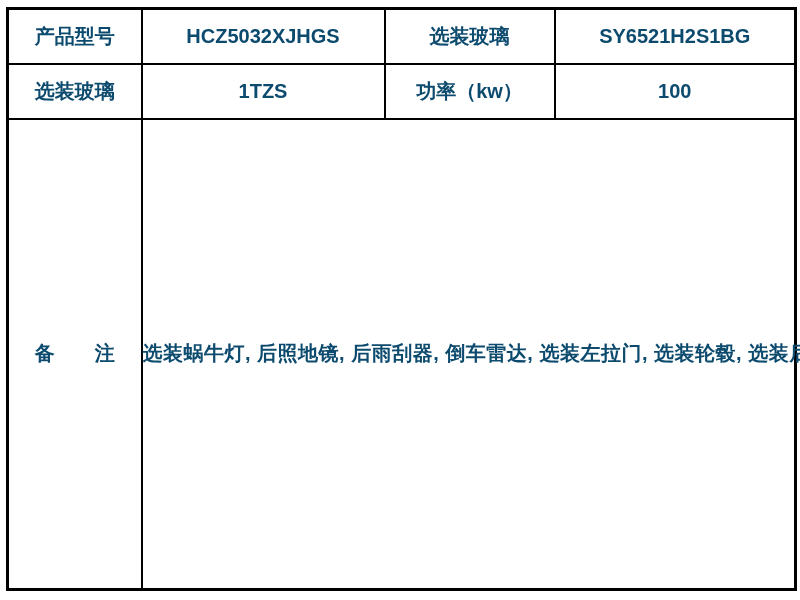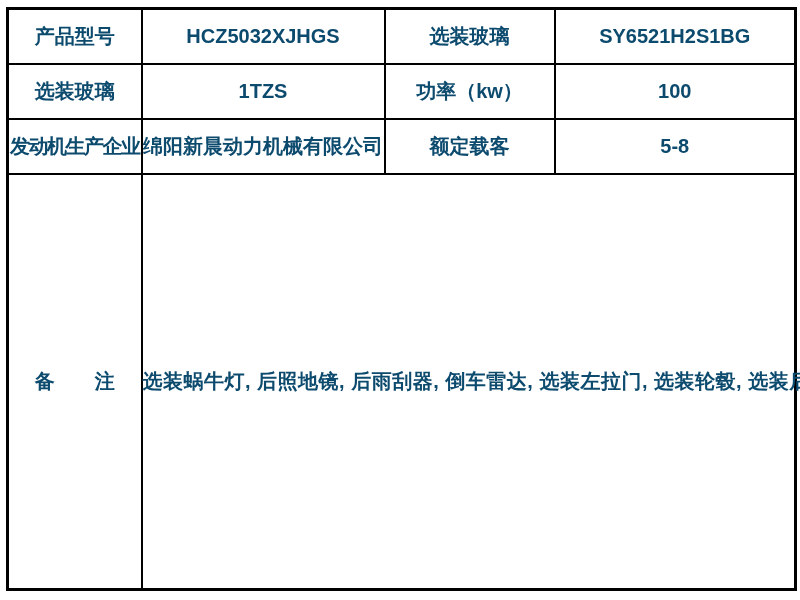--- a/index.html
+++ b/index.html
@@ -70,25 +70,19 @@
         <td>HCZ5032XJHGS</td>
         <td>选装玻璃</td>
         <td>SY6521H2S1BG</td>
       </tr>
       <tr class="spec-row">
         <td>选装玻璃</td>
         <td>1TZS</td>
         <td>功率（kw）</td>
         <td>100</td>
       </tr>
-      <tr class="spec-row">
-        <td class="tight">发动机生产企业</td>
-        <td>绵阳新晨动力机械有限公司</td>
-        <td>额定载客</td>
-        <td>5-8</td>
-      </tr>
       <tr>
         <td class="remark-label">备　　注</td>
         <td class="remark-text" colspan="3">选装蜗牛灯, 后照地镜, 后雨刮器, 倒车雷达, 选装左拉门, 选装轮毂, 选装后扰流板, 高位制动灯(附照片)；选装前散热器格栅, 前部灯具, 选装后部灯具, 选装不带前雾灯(附照片)；选装车门标识, 选装轮毂, 选装玻璃, 选装外后视镜, 前散热器格栅, 选装后风窗玻璃, 后部灯具, 牌照板装饰条, 选装天线, 选装车门把手, 选装后部标识(附照片)。</td>
       </tr>
     </tbody>
   </table>
 </div>
 
 </body></html>

